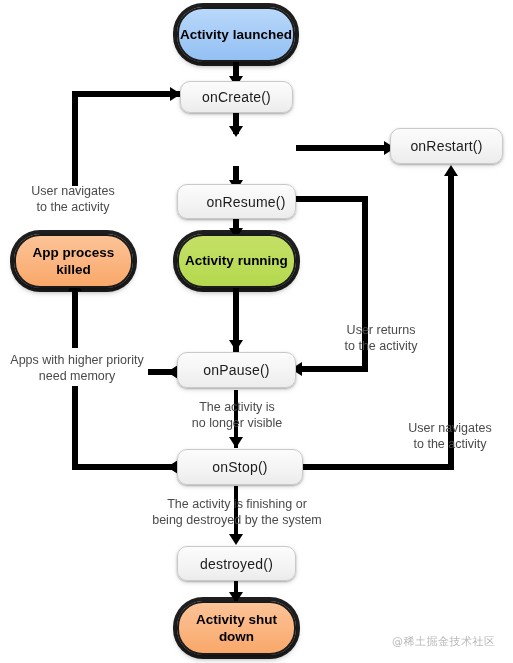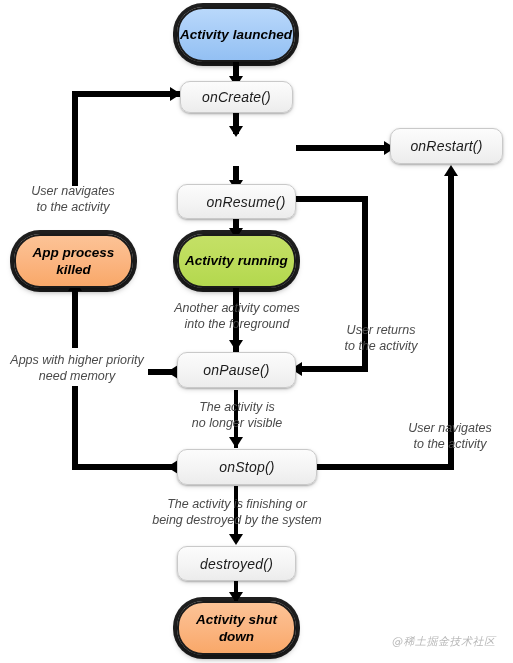--- a/index.html
+++ b/index.html
@@ -6,21 +6,20 @@
   body{
     font-family:"Liberation Sans","DejaVu Sans",sans-serif;
     -webkit-font-smoothing:antialiased;
   }
   #stage{
     position:relative;
     width:513px;
     height:663px;
     background:#ffffff;
     overflow:hidden;
-    font-style:italic;
   }
 
   
   .ln{position:absolute;background:#000;}
   .lnh{height:6px;}
   .lnv{width:6px;}
 
   .arw{position:absolute;width:0;height:0;}
   .arw-down{
     border-left:7px solid transparent;
@@ -187,38 +186,36 @@
 
   <div class="pill pill-orange" style="left:14px;top:234px;width:119px;height:54px;">
     <span>App process
 killed</span>
   </div>
 
   <div class="mbox" style="left:177px;top:352px;width:119px;height:36px;">
     <span>onPause()</span>
   </div>
 
-  <div class="mbox" style="left:177px;top:449px;width:140px;height:36px;">
+  <div class="mbox" style="left:177px;top:449px;width:126px;height:36px;">
     <span>onStop()</span>
   </div>
 
   <div class="mbox" style="left:177px;top:546px;width:119px;height:35px;">
     <span>destroyed()</span>
   </div>
 
   <div class="pill pill-orange" style="left:177px;top:601px;width:119px;height:54px;">
     <span>Activity
 shut down</span>
   </div>
 
   <div class="elabel" style="left:8px;top:183px;width:130px;">User navigates
 to the activity</div>
 
-  <div class="elabel" style="left:156px;top:300px;width:162px;">Another activity comes
-into the foreground</div>
 
   <div class="elabel" style="left:326px;top:322px;width:110px;">User returns
 to the activity</div>
 
   <div class="elabel" style="left:7px;top:352px;width:140px;">Apps with higher priority
 need memory</div>
 
   <div class="elabel" style="left:167px;top:399px;width:140px;">The activity is
 no longer visible</div>
 

